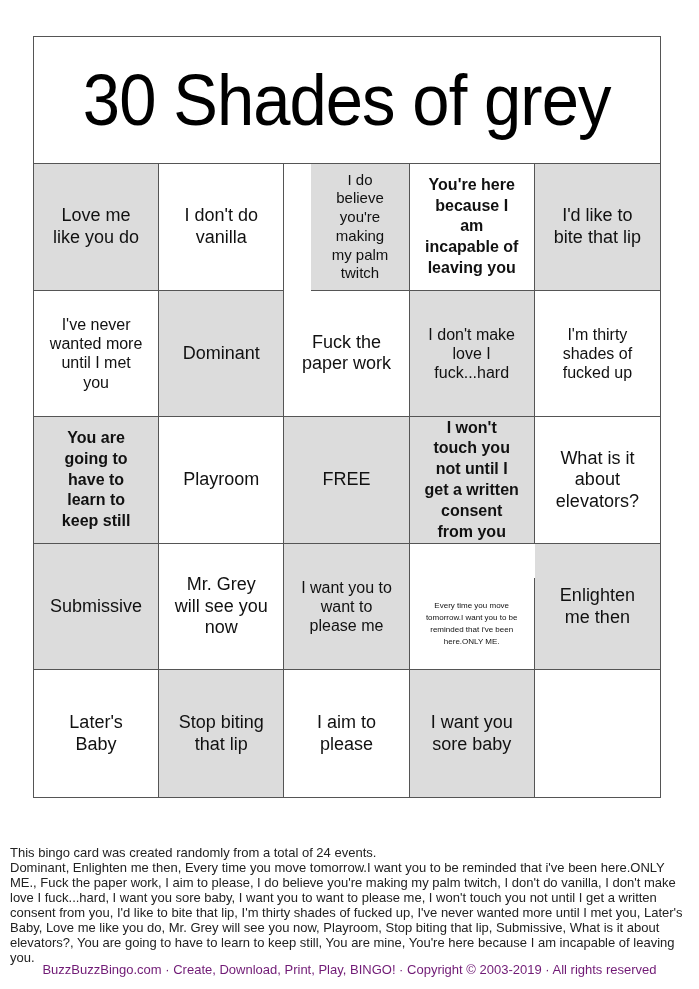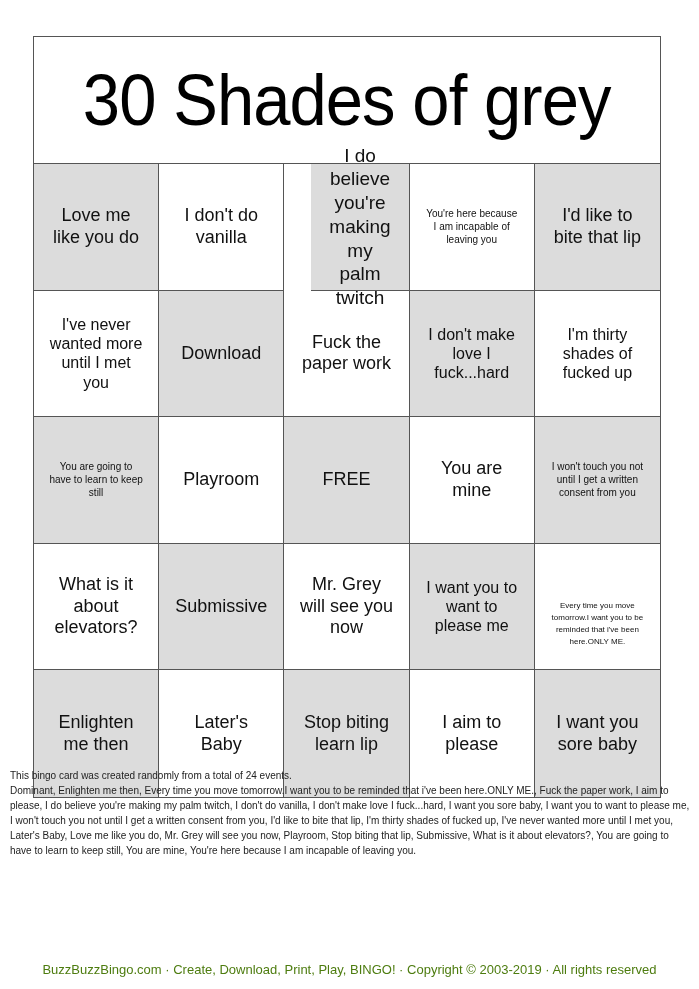--- a/index.html
+++ b/index.html
@@ -7,25 +7,25 @@
   .card { position: absolute; left: 33px; top: 36px; width: 628px; border: 1px solid #555; box-sizing: border-box; }
   .title-box { height: 127px; display: flex; align-items: center; justify-content: center; border-bottom: 1px solid #555; box-sizing: border-box; }
   .title { font-size: 72px; letter-spacing: -1px; line-height: 1; transform: scaleX(0.93); white-space: nowrap; }
   .grid { display: grid; grid-template-columns: repeat(5, 1fr); grid-template-rows: repeat(5, 126.6px); }
   .cell { display: flex; align-items: center; justify-content: center; text-align: center; box-sizing: border-box; border-right: 1px solid #555; border-bottom: 1px solid #555; padding: 0 14px; line-height: 1.2; color: #111; }
   .cell:nth-child(5n) { border-right: none; }
   .cell:nth-child(n+21) { border-bottom: none; }
   .cell.shaded { background: #dcdcdc; }
   .fs-l { font-size: 18px; }
   .fs-m { font-size: 16px; }
-  .fs-s { font-size: 19px; line-height: 1.25; margin-left: 27px; }
-  .fs-xs { font-size: 10px; line-height: 1.3; }
+  .fs-s { font-size: 15px; line-height: 1.25; margin-left: 27px; }
+  .fs-xs { font-size: 16px; line-height: 1.3; font-weight: bold; }
   .fs-xxs { font-size: 8px; line-height: 1.5; margin-top: 34px; }
-  .desc { position: absolute; left: 10px; top: 768px; width: 680px; font-size: 10px; line-height: 15px; color: #222; }
-  .footer { position: absolute; left: 0; top: 962px; width: 699px; text-align: center; font-size: 13px; color: #4d7c0f; }
+  .desc { position: absolute; left: 10px; top: 845px; width: 680px; font-size: 13px; line-height: 15px; color: #222; }
+  .footer { position: absolute; left: 0; top: 962px; width: 699px; text-align: center; font-size: 13px; color: #701a75; }
 </style>
 </head>
 <body>
 
 <div class="card">
   <div class="title-box">
     <div class="title">30 Shades of grey</div>
   </div>
   <div class="grid">
     <div class="cell shaded fs-l">
@@ -40,42 +40,39 @@
     <div class="cell fs-xs">
         <span>You're here because I am incapable of leaving you</span>
       </div>
     <div class="cell shaded fs-l">
         <span>I'd like to bite that lip</span>
       </div>
     <div class="cell fs-m">
         <span>I've never wanted more until I met you</span>
       </div>
     <div class="cell shaded fs-l">
-        <span>Download</span>
+        <span>Dominant</span>
       </div>
     <div class="cell fs-l">
         <span>Fuck the paper work</span>
       </div>
     <div class="cell shaded fs-m">
         <span>I don't make love I fuck...hard</span>
       </div>
     <div class="cell fs-m">
         <span>I'm thirty shades of fucked up</span>
       </div>
     <div class="cell shaded fs-xs">
         <span>You are going to have to learn to keep still</span>
       </div>
     <div class="cell fs-l">
         <span>Playroom</span>
       </div>
     <div class="cell shaded fs-l">
         <span>FREE</span>
-      </div>
-    <div class="cell fs-l">
-        <span>You are mine</span>
       </div>
     <div class="cell shaded fs-xs">
         <span>I won't touch you not until I get a written consent from you</span>
       </div>
     <div class="cell fs-l">
         <span>What is it about elevators?</span>
       </div>
     <div class="cell shaded fs-l">
         <span>Submissive</span>
       </div>
@@ -88,21 +85,21 @@
     <div class="cell fs-xxs">
         <span>Every time you move tomorrow.I want you to be reminded that i've been here.ONLY ME.</span>
       </div>
     <div class="cell shaded fs-l">
         <span>Enlighten me then</span>
       </div>
     <div class="cell fs-l">
         <span>Later's Baby</span>
       </div>
     <div class="cell shaded fs-l">
-        <span>Stop biting learn lip</span>
+        <span>Stop biting that lip</span>
       </div>
     <div class="cell fs-l">
         <span>I aim to please</span>
       </div>
     <div class="cell shaded fs-l">
         <span>I want you sore baby</span>
       </div>
   </div>
 </div>
 

